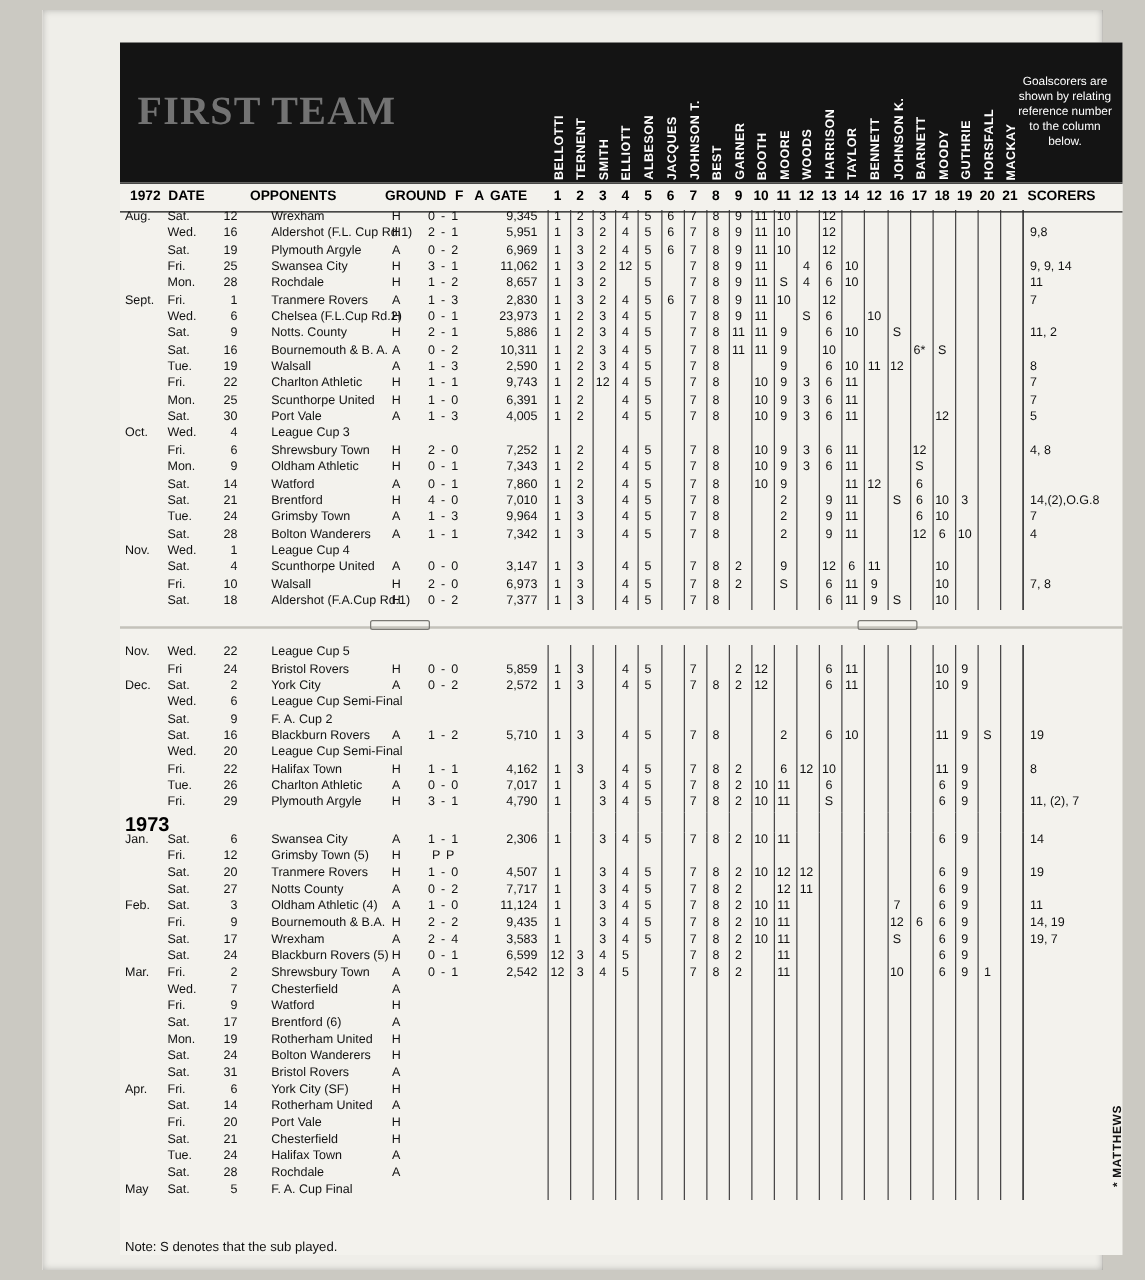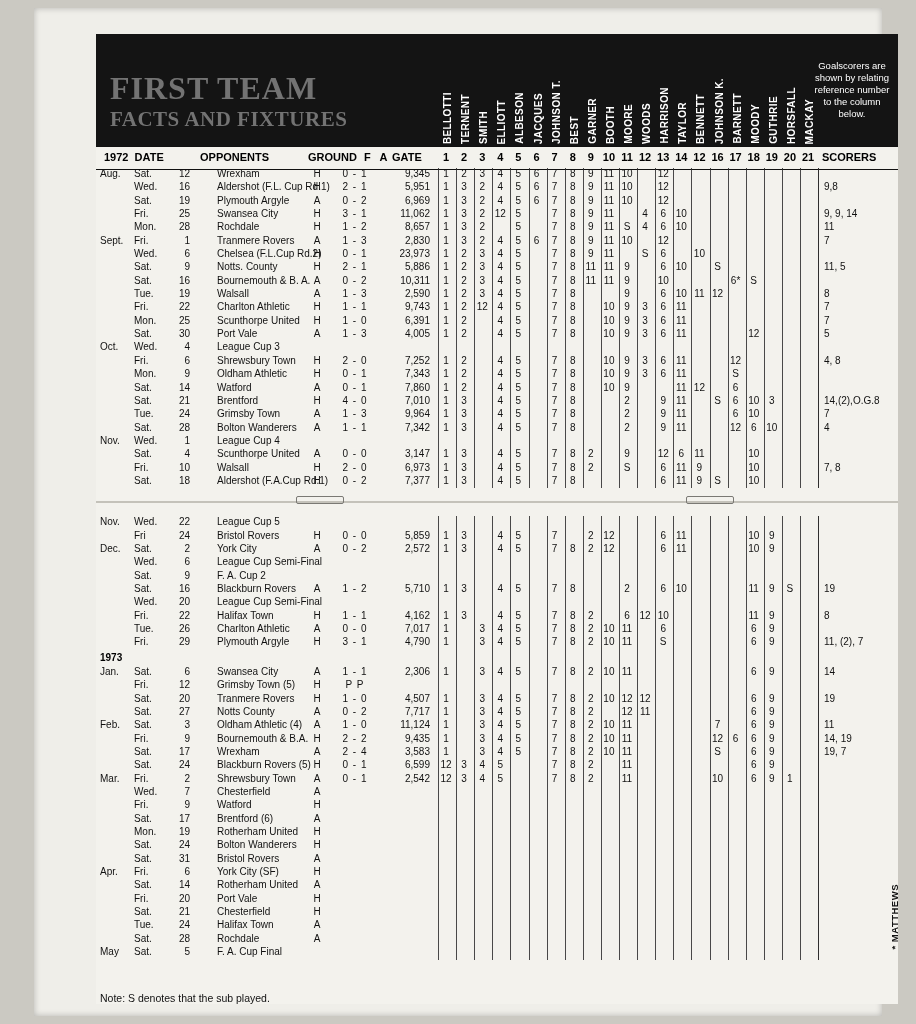--- a/index.html
+++ b/index.html
@@ -55,21 +55,20 @@
 </head>
 <body>
 
 <div class="page">
  <div class="paper">
   <div class="sheet">
 
     <div class="hdr">
       <div class="title-block">
         <div class="t1">FIRST TEAM</div>
-        <div class="t2">FACTS AND FIXTURES</div>
       </div>
       <div class="vnames">
             <span class="vn" style="left: 4px;">BELLOTTI</span>
             <span class="vn" style="left: 22.1px;">TERNENT</span>
             <span class="vn" style="left: 40.2px;">SMITH</span>
             <span class="vn" style="left: 58.3px;">ELLIOTT</span>
             <span class="vn" style="left: 76.4px;">ALBESON</span>
             <span class="vn" style="left: 94.5px;">JACQUES</span>
             <span class="vn" style="left: 112.6px;">JOHNSON T.</span>
             <span class="vn" style="left: 130.7px;">BEST</span>
@@ -291,21 +290,21 @@
               <span class="pl" style="left: 560.2px;">6</span>
               <span class="pl" style="left: 596.4px;">10</span>
             </div>
             <div class="row">
               <span class="c day">Sat.</span>
               <span class="c dt">9</span>
               <span class="c opp">Notts. County</span>
               <span class="c gr">H</span>
               <span class="c sc">2 - 1</span>
               <span class="c gate">5,886</span>
-              <span class="c scorers">11, 5</span>
+              <span class="c scorers">11, 2</span>
               <span class="pl" style="left: 343px;">1</span>
               <span class="pl" style="left: 361.1px;">2</span>
               <span class="pl" style="left: 379.2px;">3</span>
               <span class="pl" style="left: 397.3px;">4</span>
               <span class="pl" style="left: 415.4px;">5</span>
               <span class="pl" style="left: 451.6px;">7</span>
               <span class="pl" style="left: 469.7px;">8</span>
               <span class="pl" style="left: 487.8px;">11</span>
               <span class="pl" style="left: 505.9px;">11</span>
               <span class="pl" style="left: 524px;">9</span>
@@ -804,21 +803,21 @@
             <div class="vrule" style="left: 577.3px; top: 0px; height: 16px;"></div>
             <div class="vrule" style="left: 595.4px; top: 0px; height: 16px;"></div>
             <div class="vrule" style="left: 613.5px; top: 0px; height: 16px;"></div>
             <div class="vrule" style="left: 631.6px; top: 0px; height: 16px;"></div>
             <div class="vrule" style="left: 649.7px; top: 0px; height: 16px;"></div>
             <div class="vrule" style="left: 667.8px; top: 0px; height: 16px;"></div>
             <div class="vrule" style="left: 685.9px; top: 0px; height: 16px;"></div>
             <div class="vrule" style="left: 704px; top: 0px; height: 16px;"></div>
             <div class="vrule" style="left: 722.1px; top: 0px; height: 16px;"></div>
             <div class="vrule" style="left: 722px; top: 0px; height: 16px;"></div>
-            <span style="position: absolute; left: 4px; top: 2px; font-size: 10px; font-weight: bold;">1973</span>
+            <span style="position: absolute; left: 4px; top: 2px; font-size: 16px; font-weight: bold;">1973</span>
           </div>
           <div style="position: relative; width: 802px; height: 293.7px;">
             <div class="vrule" style="left: 342px; top: 0px; height: 293.7px;"></div>
             <div class="vrule" style="left: 360.1px; top: 0px; height: 293.7px;"></div>
             <div class="vrule" style="left: 378.2px; top: 0px; height: 293.7px;"></div>
             <div class="vrule" style="left: 396.3px; top: 0px; height: 293.7px;"></div>
             <div class="vrule" style="left: 414.4px; top: 0px; height: 293.7px;"></div>
             <div class="vrule" style="left: 432.5px; top: 0px; height: 293.7px;"></div>
             <div class="vrule" style="left: 450.6px; top: 0px; height: 293.7px;"></div>
             <div class="vrule" style="left: 468.7px; top: 0px; height: 293.7px;"></div>

